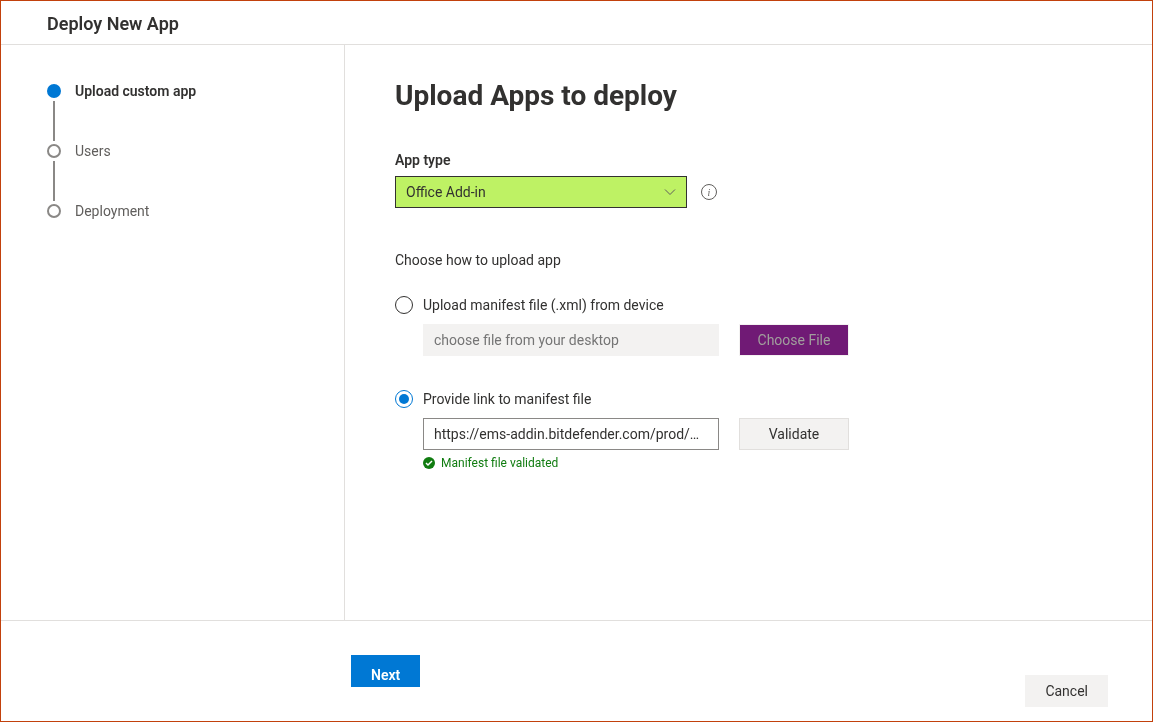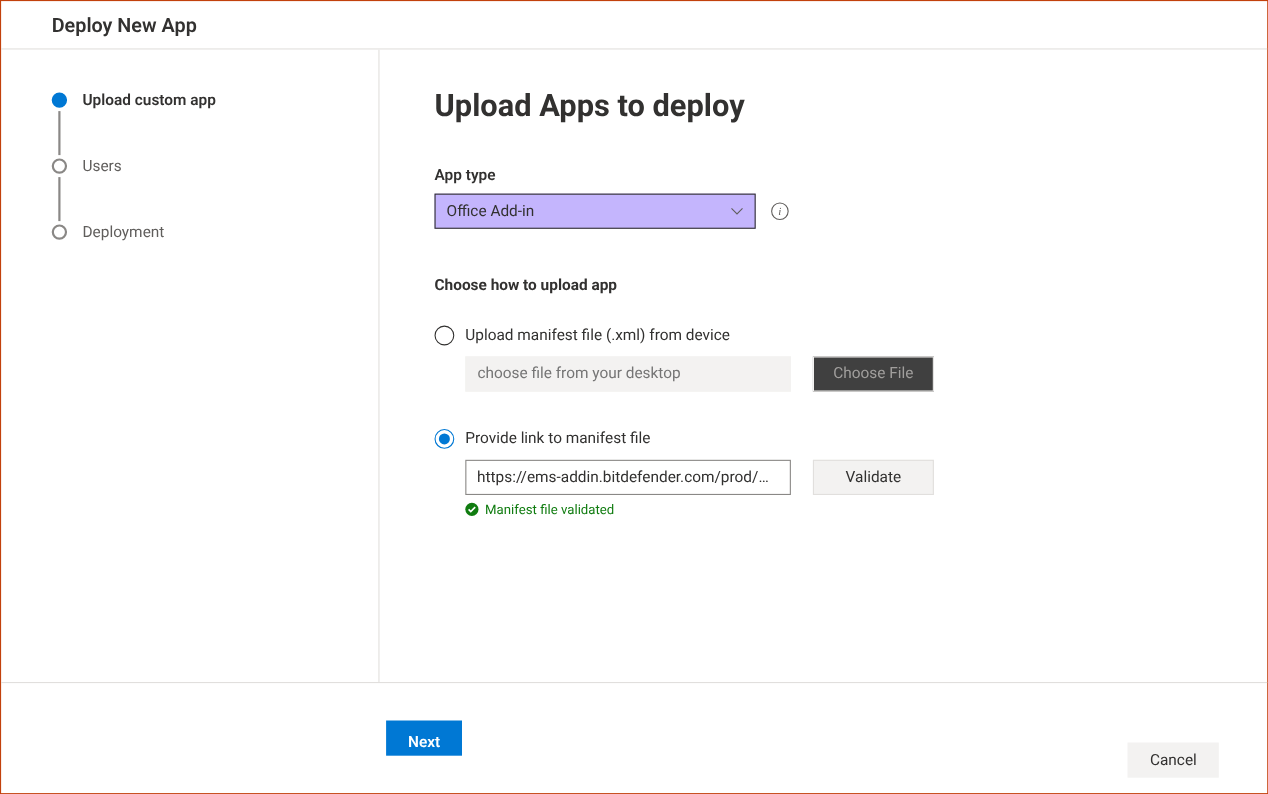--- a/index.html
+++ b/index.html
@@ -88,38 +88,38 @@
   }
   .dropdown {
     width: 292px;
     height: 32px;
     border: 1px solid #323130;
     display: flex;
     align-items: center;
     justify-content: space-between;
     padding: 0 10px;
     cursor: pointer;
-    background: #c4b5fd;
+    background: #bef264;
   }
   .chevron {
     width: 12px; height: 12px;
   }
   .info-icon {
     width: 16px; height: 16px;
     border: 1px solid #605e5c;
     border-radius: 50%;
     display: flex; align-items:center; justify-content:center;
     font-size: 10px;
     font-style: italic;
     color: #605e5c;
     font-family: Georgia, serif;
     cursor: default;
   }
   .section-sub {
-    font-weight: 700;
+    font-weight: 400;
     font-size: 14px;
     margin-bottom: 28px;
   }
   .radio-option { margin-bottom: 34px; }
   .radio-row {
     display: flex;
     align-items: center;
     gap: 10px;
     margin-bottom: 10px;
   }
@@ -166,21 +166,21 @@
   .action-btn {
     width: 110px;
     height: 32px;
     border: 1px solid #8a8886;
     background: #fff;
     font-size: 14px;
     cursor: pointer;
     font-family: inherit;
   }
   .action-btn.disabled {
-    background: #404040;
+    background: #701a75;
     border-color: #f3f2f1;
     color: #a19f9d;
     cursor: default;
   }
   .action-btn.secondary {
     background: #f3f2f1;
     border-color: #e1dfdd;
     color: #323130;
   }
   .validation-msg {

